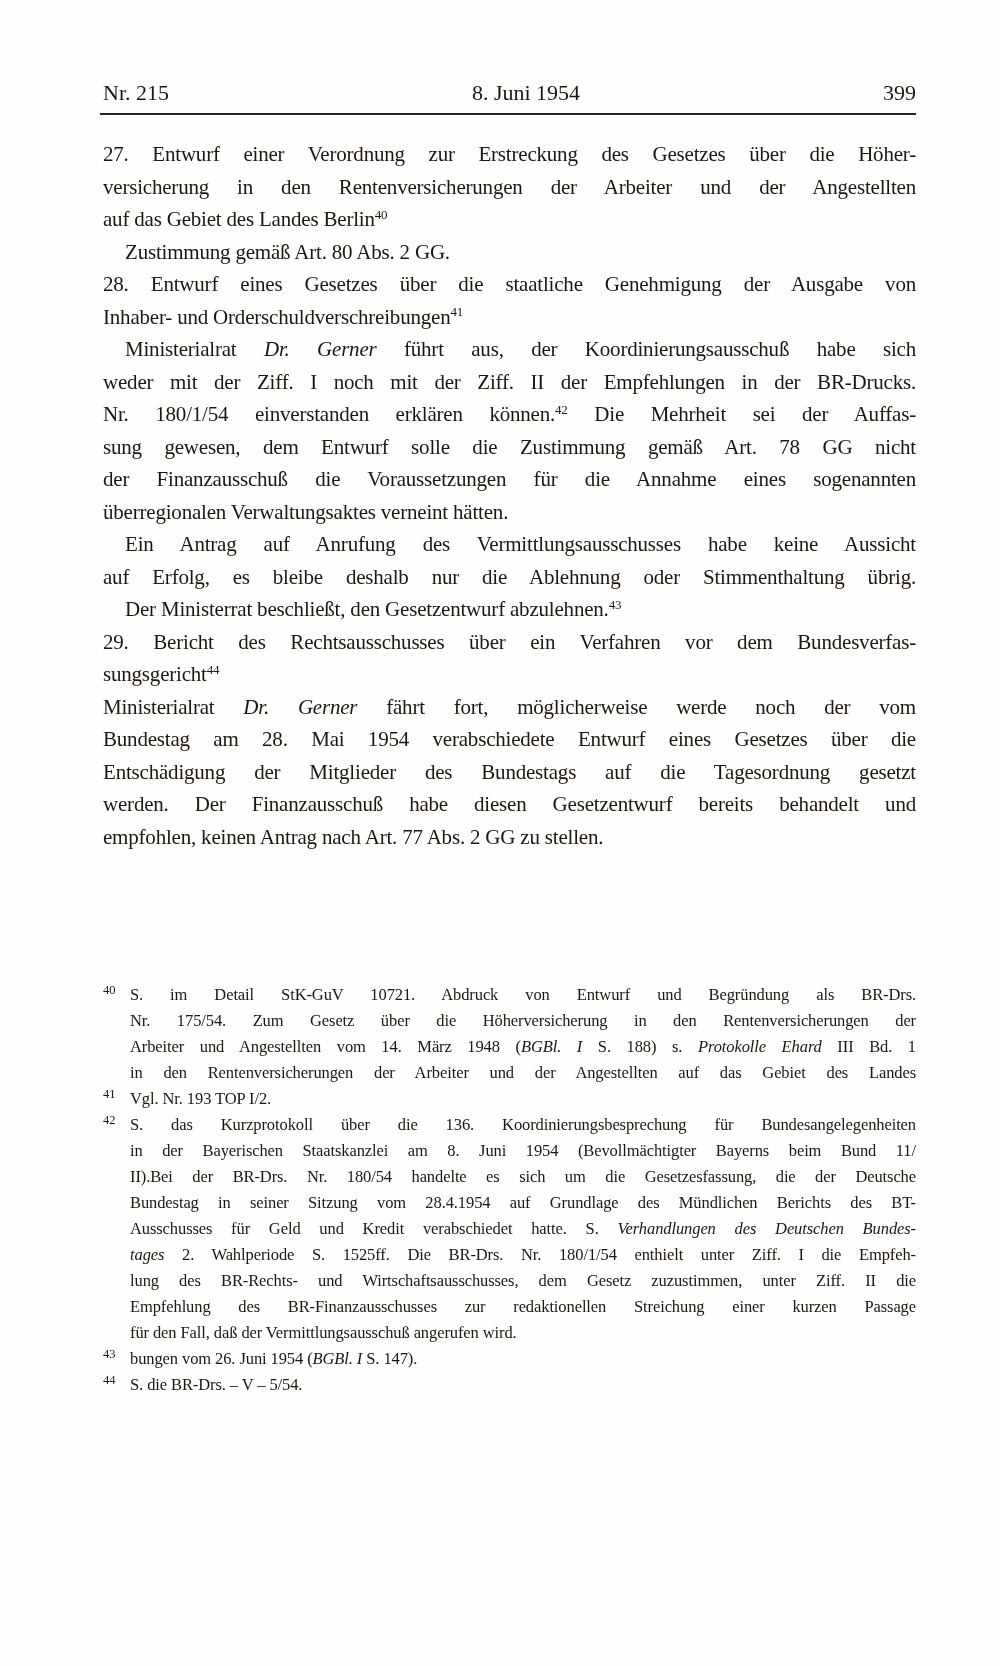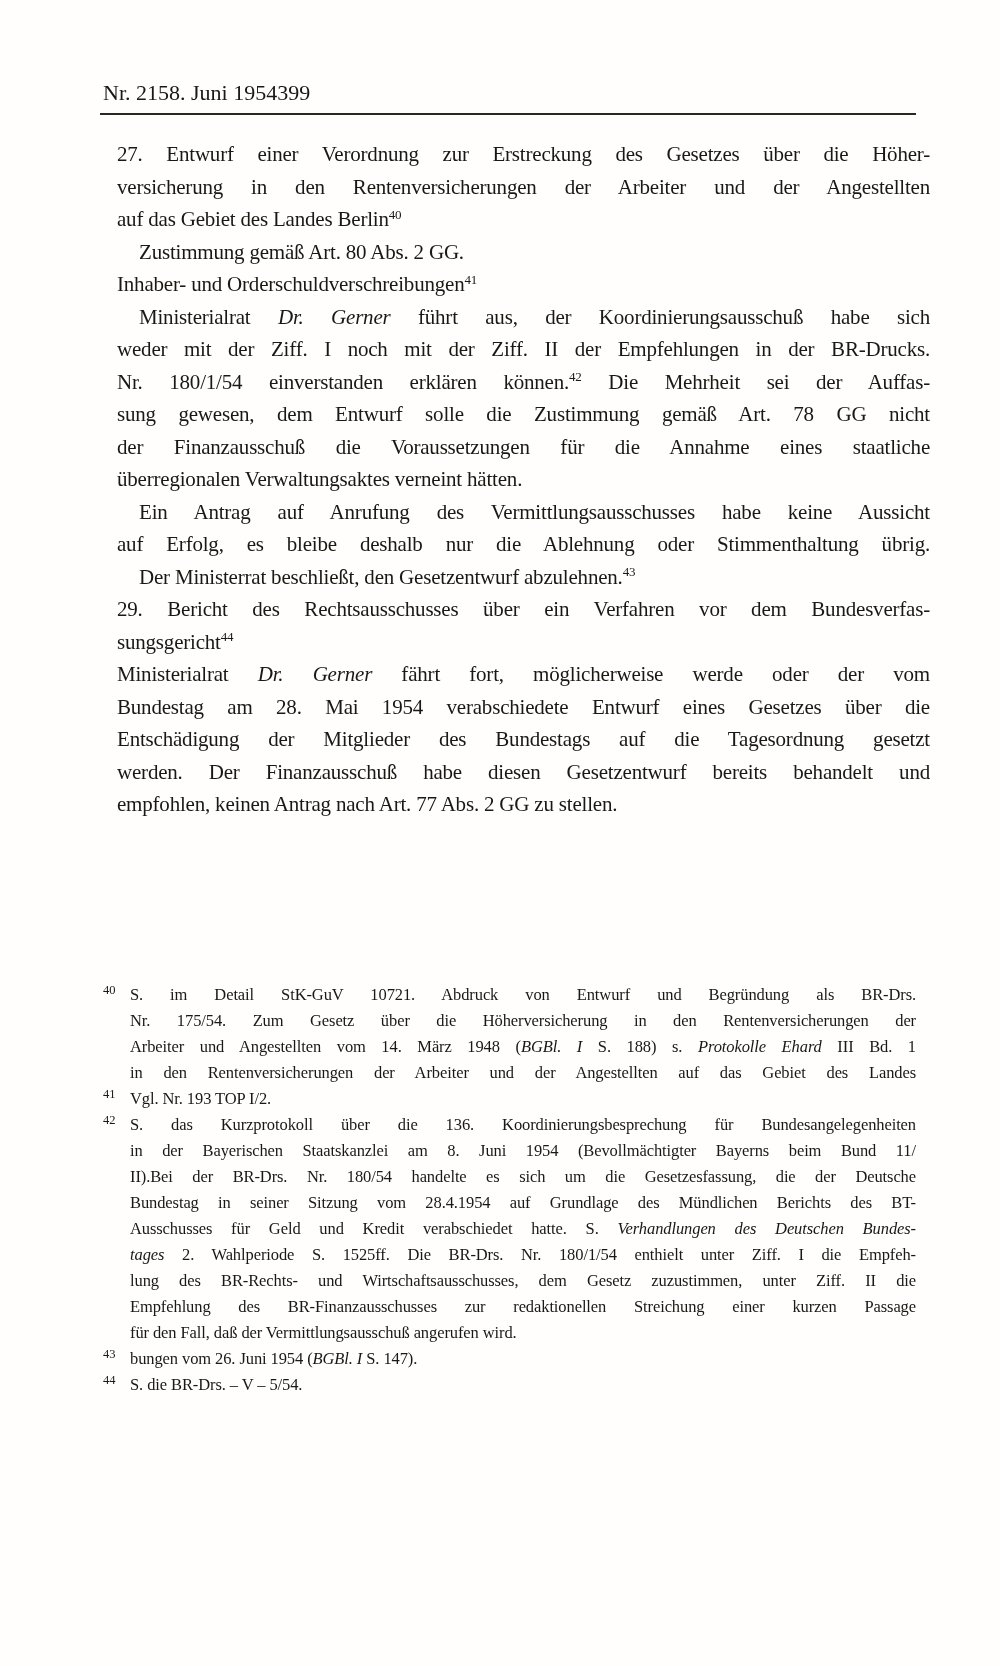--- a/index.html
+++ b/index.html
@@ -9,32 +9,32 @@
     font-family: "Liberation Serif", "DejaVu Serif", serif;
     color: #1b1713;
     position: relative;
     overflow: hidden;
   }
   .page { position: absolute; inset: 0; background: #fffefd; }
 
   
   .hdr {
     position: absolute; left: 103px; top: 80px; width: 813px;
-    display: flex; justify-content: flex-start; align-items: baseline;
+    display: flex; justify-content: space-between; align-items: baseline;
     font-size: 22px;
   }
   .hdr span { white-space: nowrap; }
   .rule {
     position: absolute; left: 100px; top: 113px; width: 816px; height: 2px;
     background: #2b2723;
   }
 
   
   .bodytext {
-    position: absolute; left: 117px; top: 138px; width: 813px;
+    position: absolute; left: 103px; top: 138px; width: 813px;
     font-size: 21px; letter-spacing: -0.2px;
   }
   .bodytext .line { line-height: 32.5px; height: 32.5px; white-space: normal; }
 
   
   .fnotes {
     position: absolute; left: 103px; top: 982px; width: 813px;
     font-size: 16.5px; letter-spacing: -0.1px;
   }
   .fnotes .line { line-height: 26px; height: 26px; }
@@ -63,33 +63,34 @@
     <span>399</span>
   </div>
 
   <div class="rule"></div>
 
   <div class="bodytext">
       <div class="line just"><span>27. Entwurf einer Verordnung zur Erstreckung des Gesetzes über die Höher-</span></div>
       <div class="line just"><span>versicherung in den Rentenversicherungen der Arbeiter und der Angestellten</span></div>
       <div class="line"><span>auf das Gebiet des Landes Berlin</span><sup>40</sup></div>
       <div class="line ind"><span>Zustimmung gemäß Art. 80 Abs. 2 GG.</span></div>
+      <div class="line just"><span>28. Entwurf eines Gesetzes über die staatliche Genehmigung der Ausgabe von</span></div>
       <div class="line"><span>Inhaber- und Orderschuldverschreibungen</span><sup>41</sup></div>
       <div class="line just ind"><span>Ministerialrat </span><em>Dr. Gerner</em><span> führt aus, der Koordinierungsausschuß habe sich</span></div>
       <div class="line just"><span>weder mit der Ziff. I noch mit der Ziff. II der Empfehlungen in der BR-Drucks.</span></div>
       <div class="line just"><span>Nr. 180/1/54 einverstanden erklären können.</span><sup>42</sup><span> Die Mehrheit sei der Auffas-</span></div>
       <div class="line just"><span>sung gewesen, dem Entwurf solle die Zustimmung gemäß Art. 78 GG nicht</span></div>
-      <div class="line just"><span>der Finanzausschuß die Voraussetzungen für die Annahme eines staatliche</span></div>
+      <div class="line just"><span>der Finanzausschuß die Voraussetzungen für die Annahme eines sogenannten</span></div>
       <div class="line"><span>überregionalen Verwaltungsaktes verneint hätten.</span></div>
       <div class="line just ind"><span>Ein Antrag auf Anrufung des Vermittlungsausschusses habe keine Aussicht</span></div>
       <div class="line just"><span>auf Erfolg, es bleibe deshalb nur die Ablehnung oder Stimmenthaltung übrig.</span></div>
       <div class="line ind"><span>Der Ministerrat beschließt, den Gesetzentwurf abzulehnen.</span><sup>43</sup></div>
       <div class="line just"><span>29. Bericht des Rechtsausschusses über ein Verfahren vor dem Bundesverfas-</span></div>
       <div class="line"><span>sungsgericht</span><sup>44</sup></div>
-      <div class="line just"><span>Ministerialrat </span><em>Dr. Gerner</em><span> fährt fort, möglicherweise werde oder der vom</span></div>
+      <div class="line just"><span>Ministerialrat </span><em>Dr. Gerner</em><span> fährt fort, möglicherweise werde noch der vom</span></div>
       <div class="line just"><span>Bundestag am 28. Mai 1954 verabschiedete Entwurf eines Gesetzes über die</span></div>
       <div class="line just"><span>Entschädigung der Mitglieder des Bundestags auf die Tagesordnung gesetzt</span></div>
       <div class="line just"><span>werden. Der Finanzausschuß habe diesen Gesetzentwurf bereits behandelt und</span></div>
       <div class="line"><span>empfohlen, keinen Antrag nach Art. 77 Abs. 2 GG zu stellen.</span></div>
     </div>
 
   <div class="fnotes">
       <div class="footnote">
         <span class="fn-num">40</span>
         <div class="line just"><span>S. im Detail StK-GuV 10721. Abdruck von Entwurf und Begründung als BR-Drs.</span></div>

